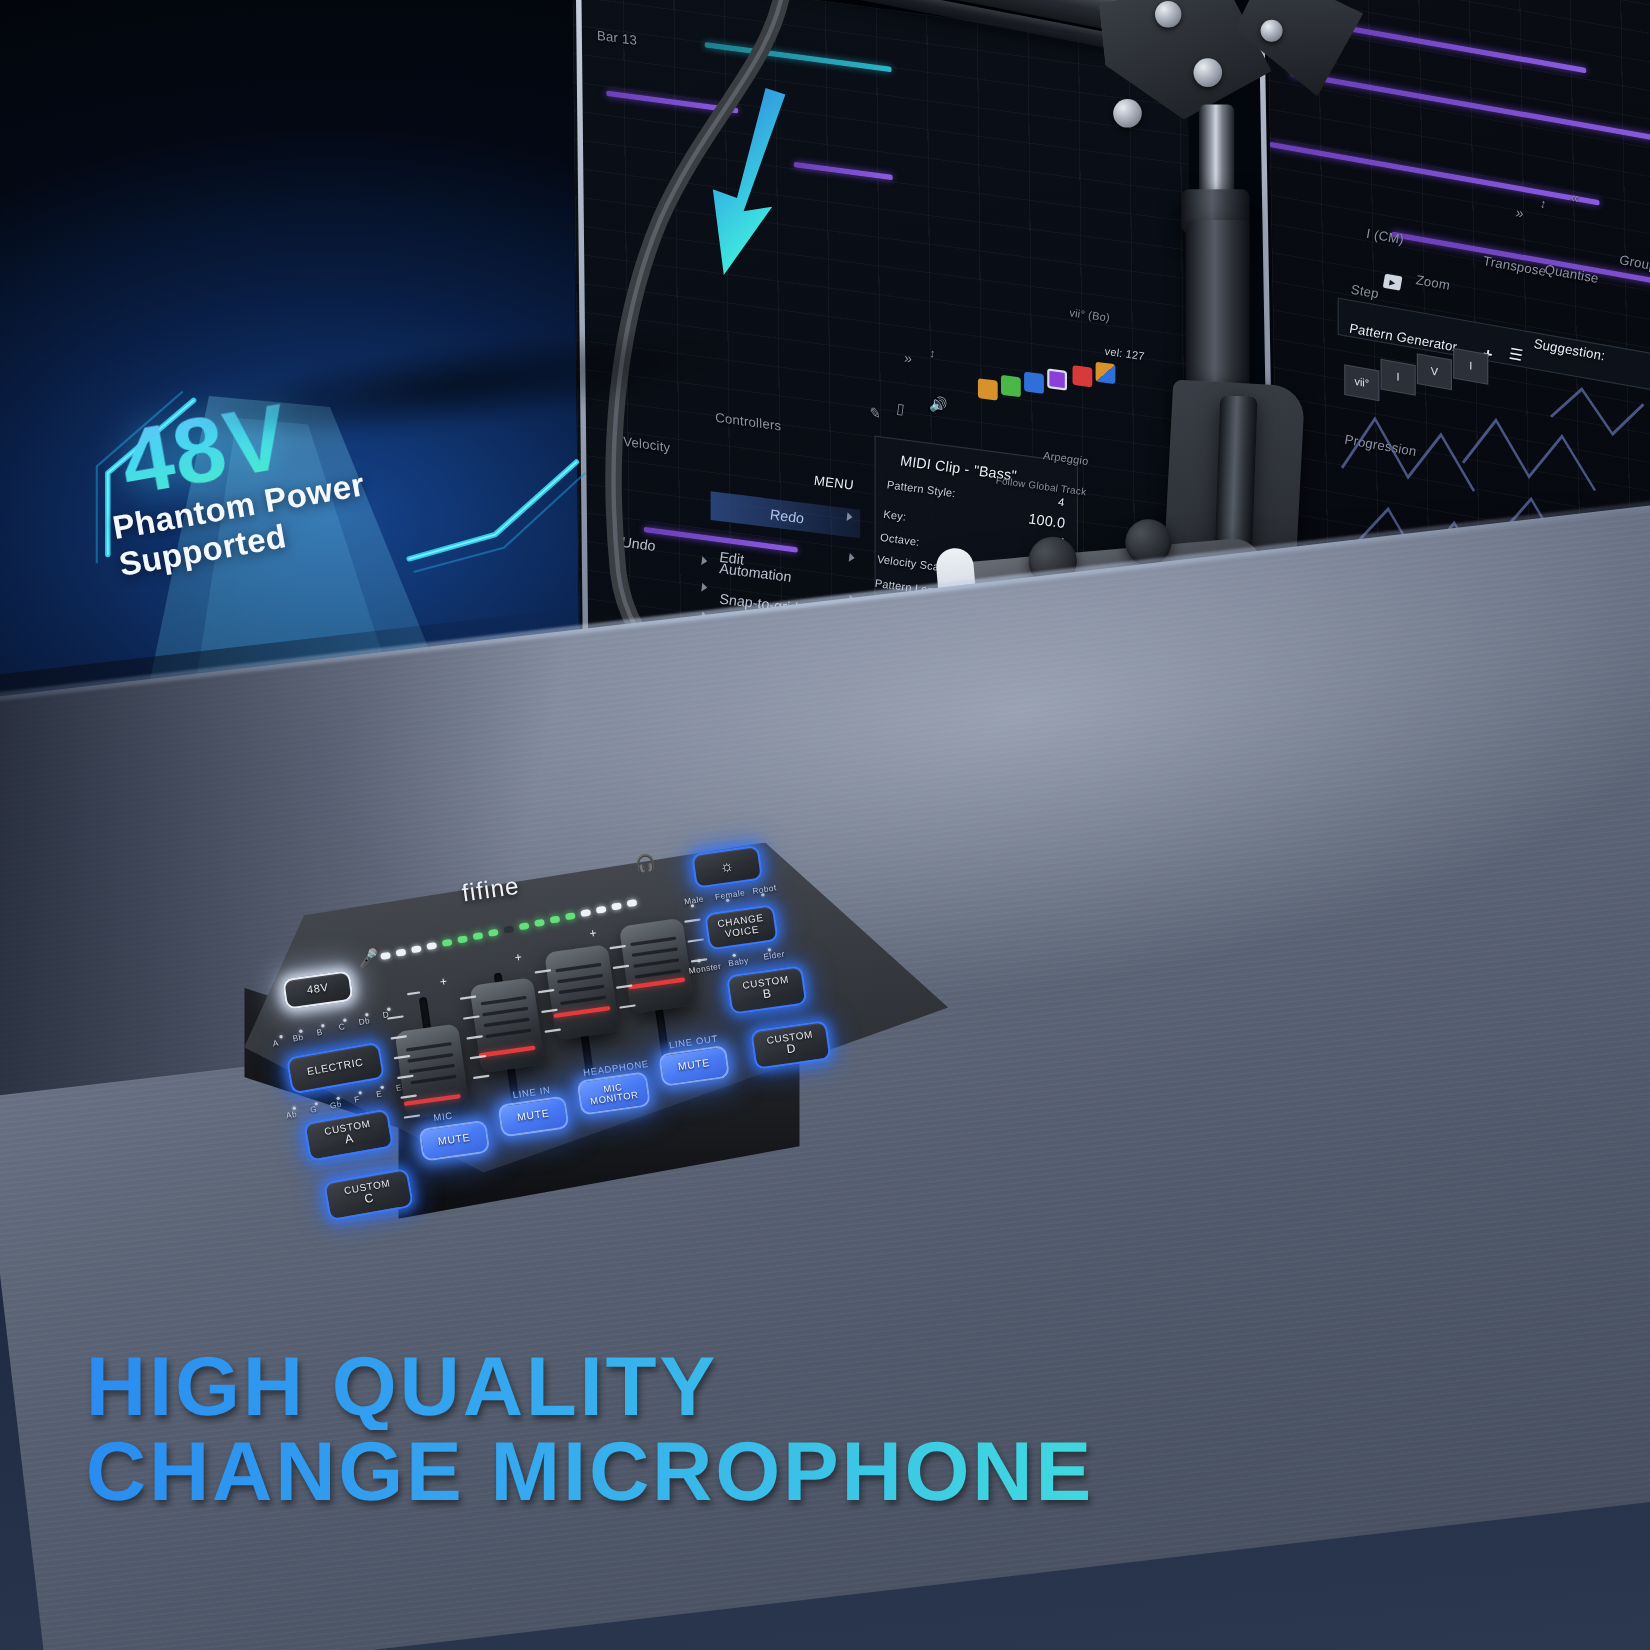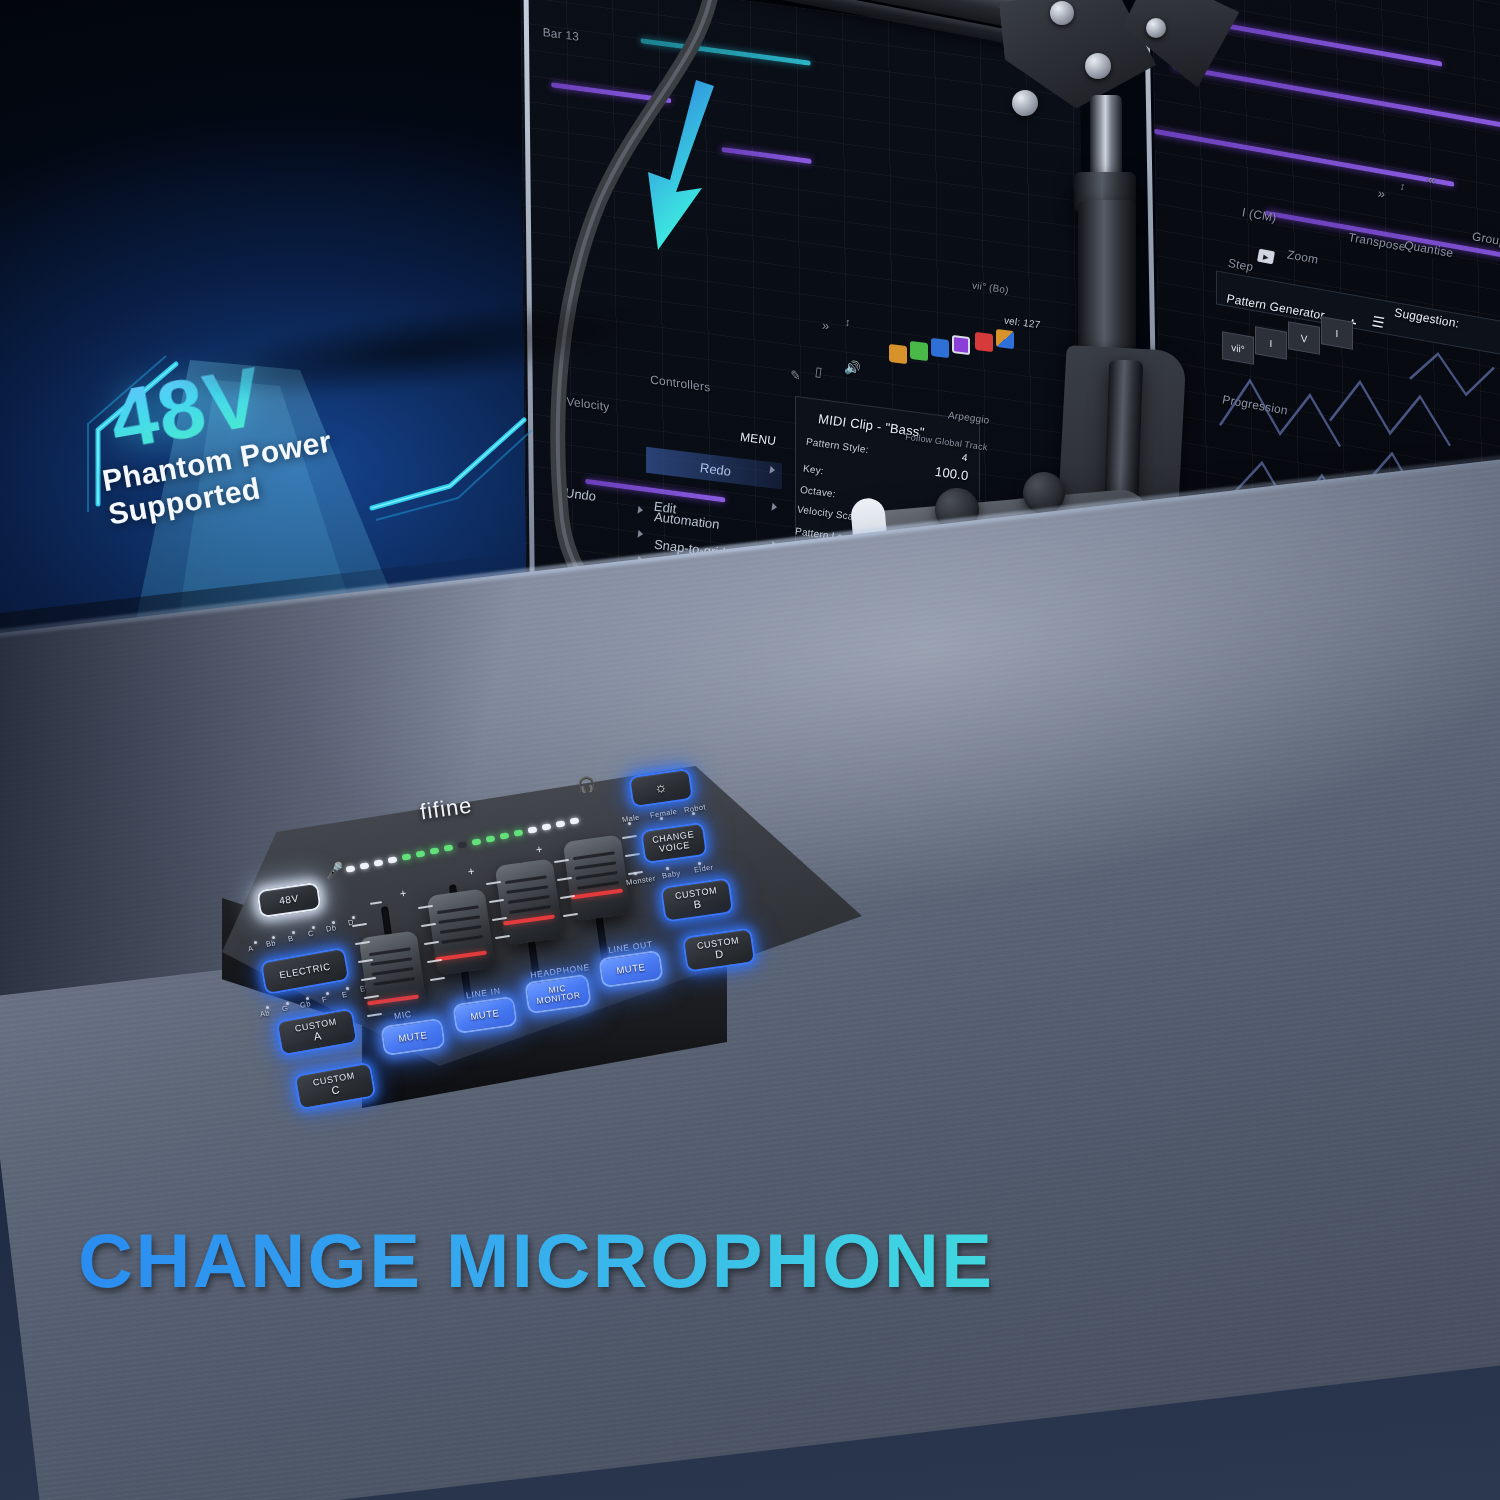--- a/index.html
+++ b/index.html
@@ -617,16 +617,17 @@
     <div class="mx-btn solid" style="left:232px;top:234px;width:62px;height:30px;transform:rotate(-8deg);font-size:9.5px;">MUTE</div>
 
     <div class="mx-cap" style="left:308px;top:200px;transform:rotate(-8deg);">HEADPHONE</div>
     <div class="mx-btn solid" style="left:304px;top:212px;width:64px;height:32px;transform:rotate(-8deg);font-size:8.5px;">MIC MONITOR</div>
 
     <div class="mx-cap" style="left:386px;top:176px;transform:rotate(-8deg);">LINE OUT</div>
     <div class="mx-btn solid" style="left:378px;top:188px;width:62px;height:30px;transform:rotate(-8deg);font-size:9.5px;">MUTE</div>
   </div>
 
   <div class="headline">
+    <div class="hl-line">HIGH QUALITY</div>
     <div class="hl-line">CHANGE MICROPHONE</div>
   </div>
 
 </div>
 
 </body></html>

